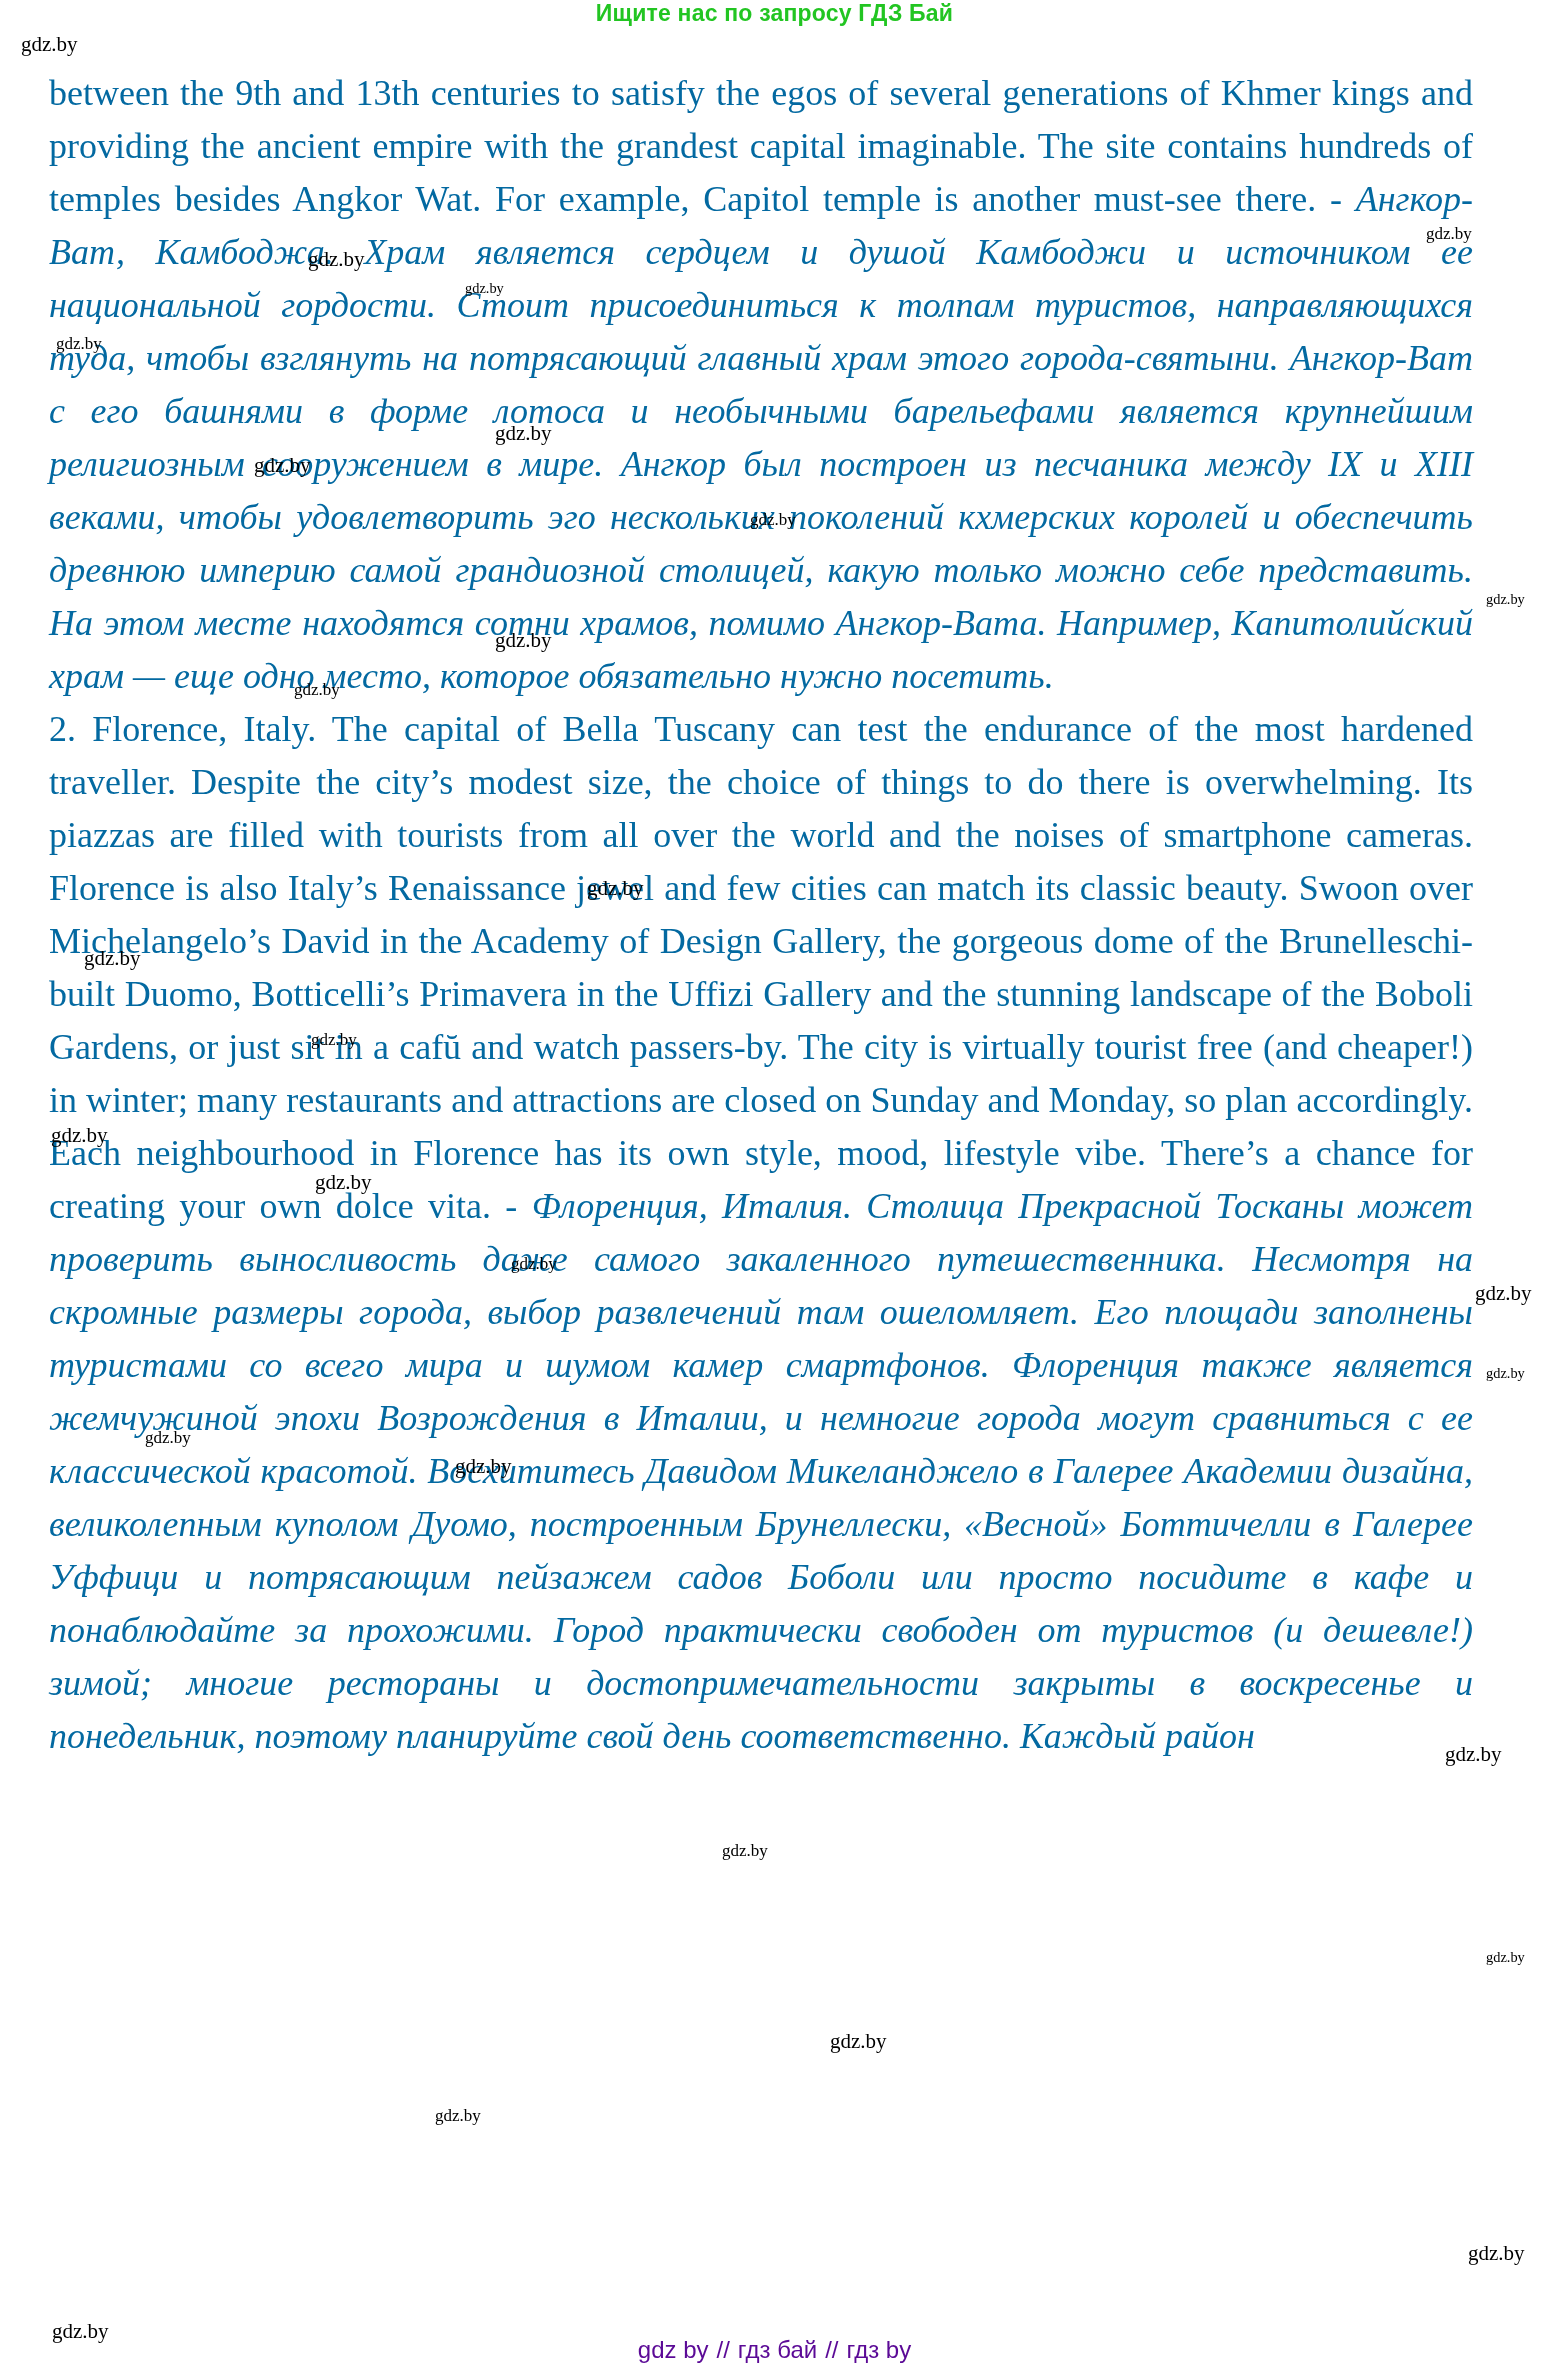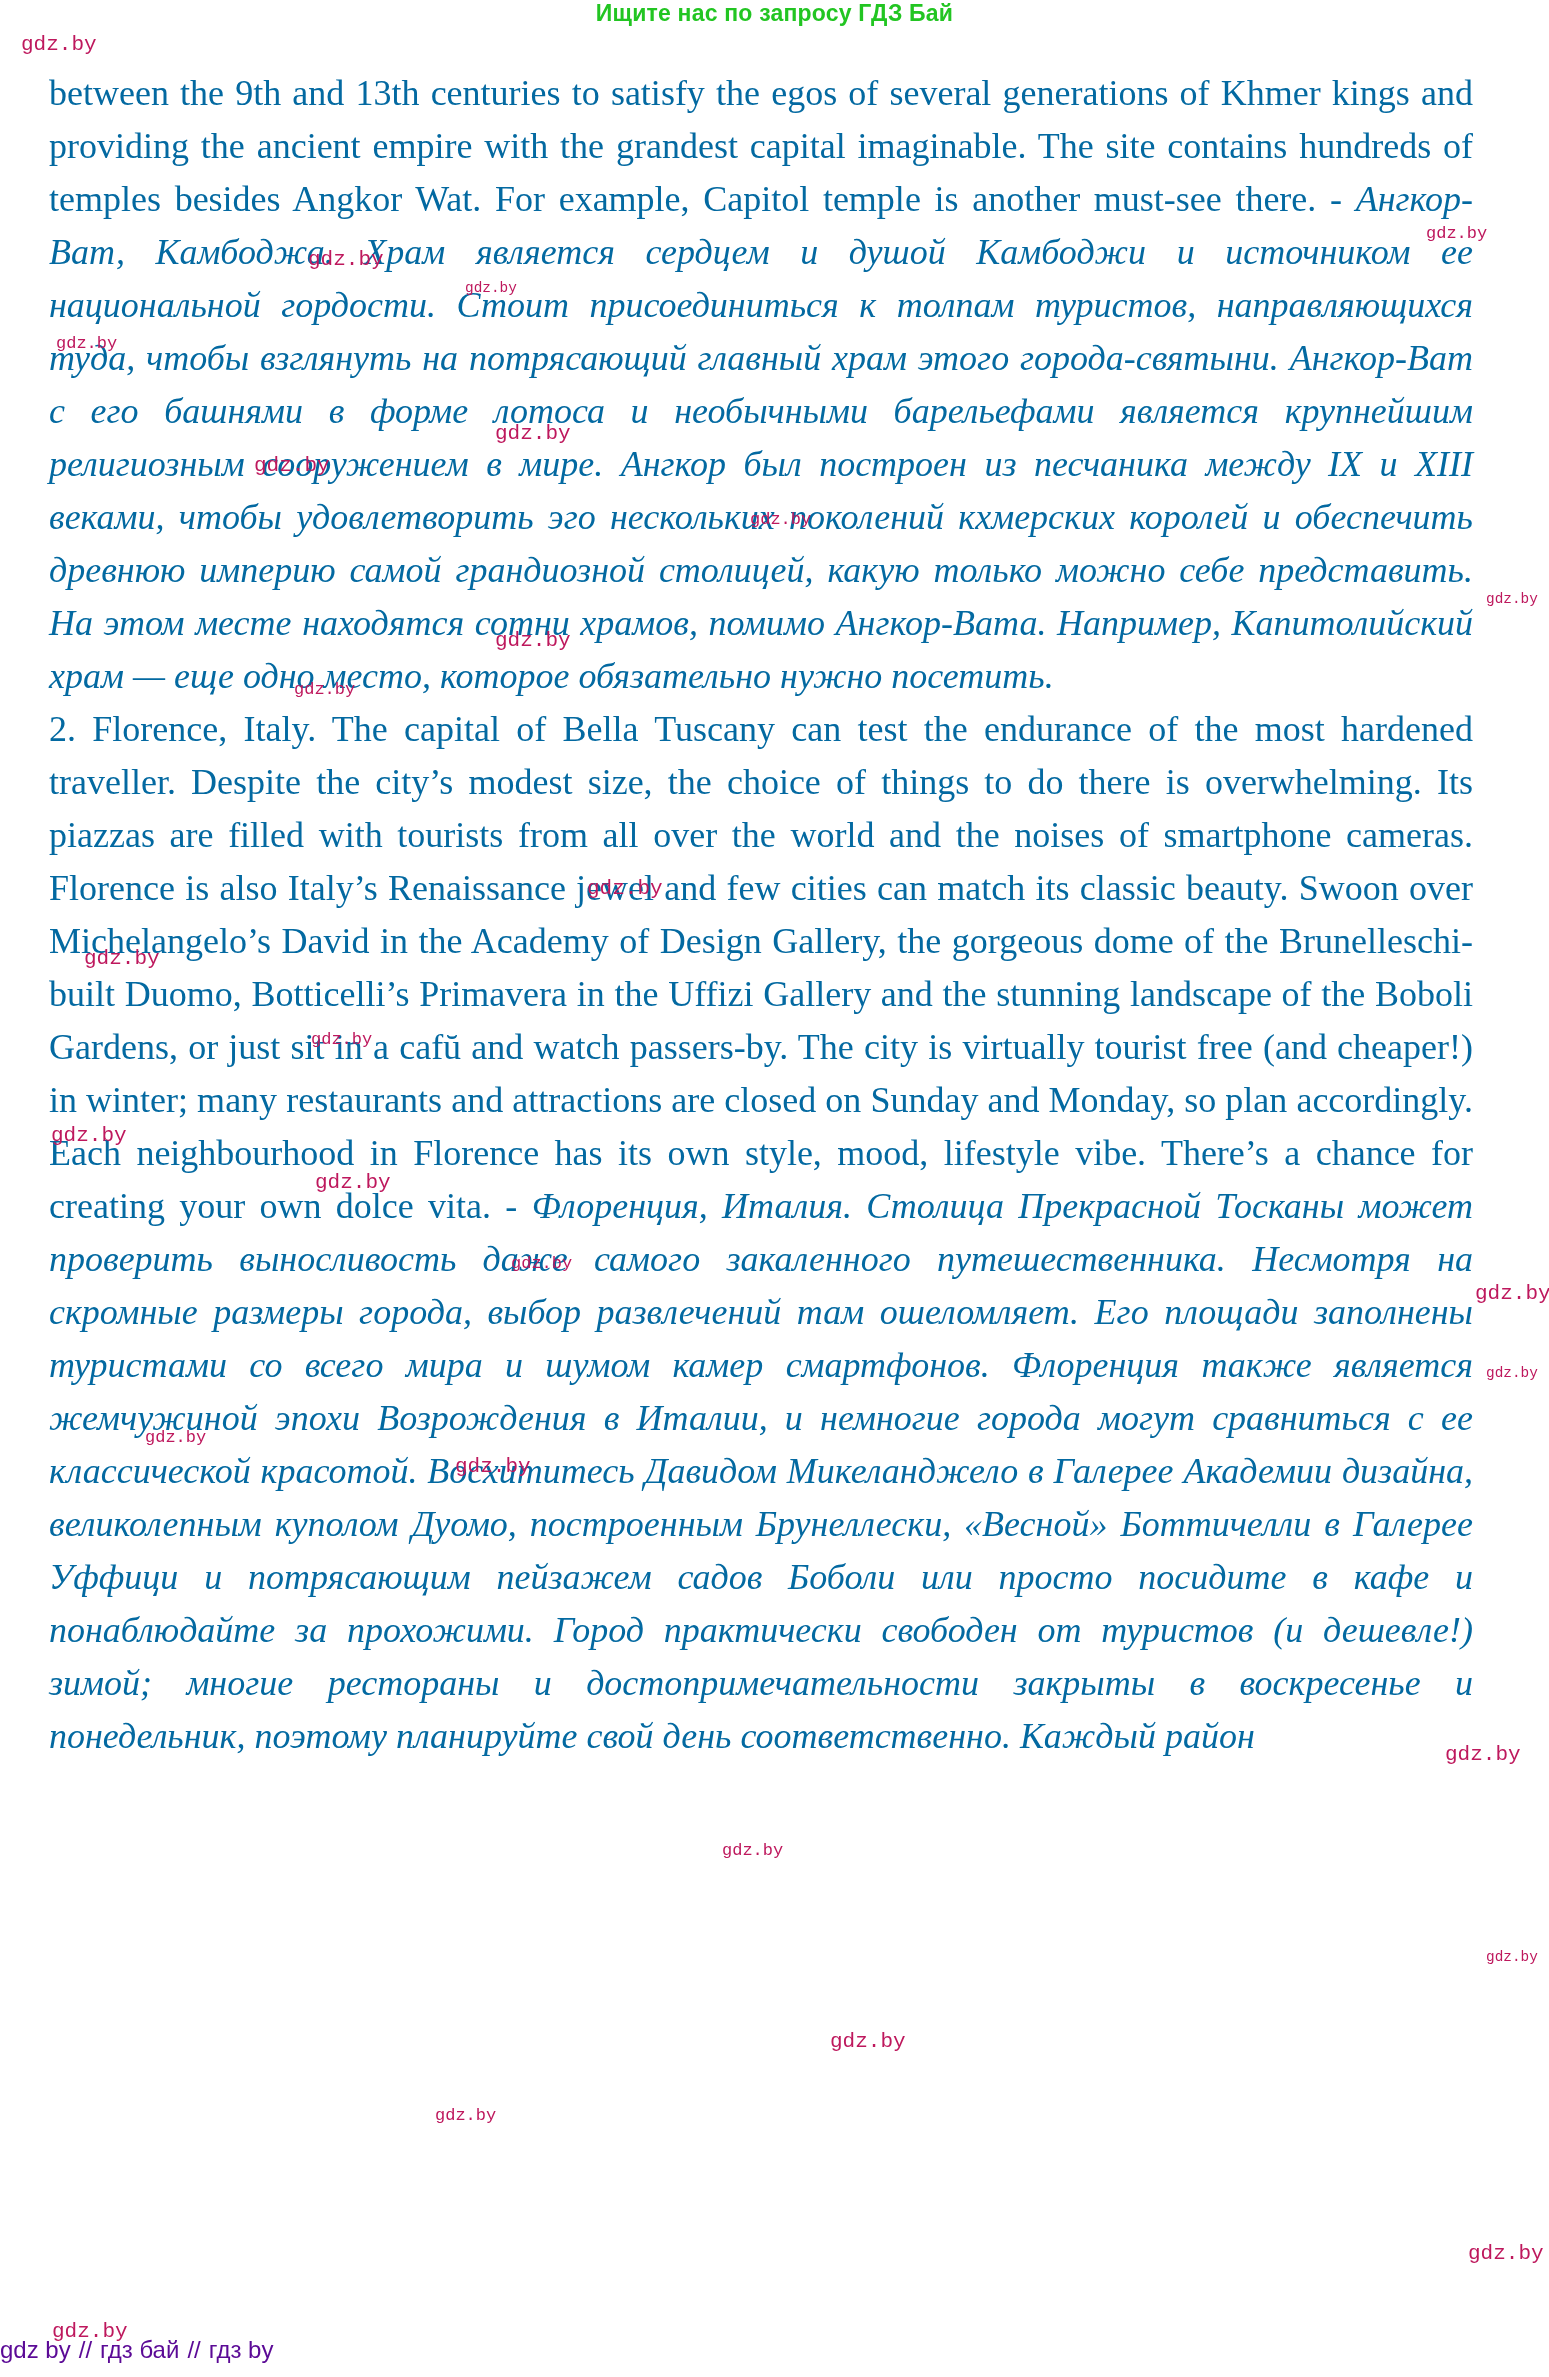--- a/index.html
+++ b/index.html
@@ -69,37 +69,38 @@
     transform-origin: left center;
   }
 
   .para-inline {
     display: inline;
   }
 
   
   .wm {
     position: absolute;
-    font-family: Liberation Mono, monospace;
+    font-family: Liberation Serif, serif;
     font-size: 21px;
     line-height: 21px;
-    color: #be185d;
+    color: #000000;
     white-space: nowrap;
     pointer-events: none;
     z-index: 5;
   }
   .wm.sm { font-size: 17px; line-height: 17px; }
   .wm.xs { font-size: 14.4px; line-height: 14.4px; }
 
   
   .footer {
     position: absolute;
     left: 0;
     bottom: 12.8px;
     width: 1549px;
+    text-align: center;
     color: #5b0a96;
     font-family: "Liberation Sans", "DejaVu Sans", sans-serif;
     font-size: 24px;
     line-height: 29px;
     white-space: nowrap;
   }
   .footer .sep { padding: 0 8px; }
 </style>
 </head>
 <body>

